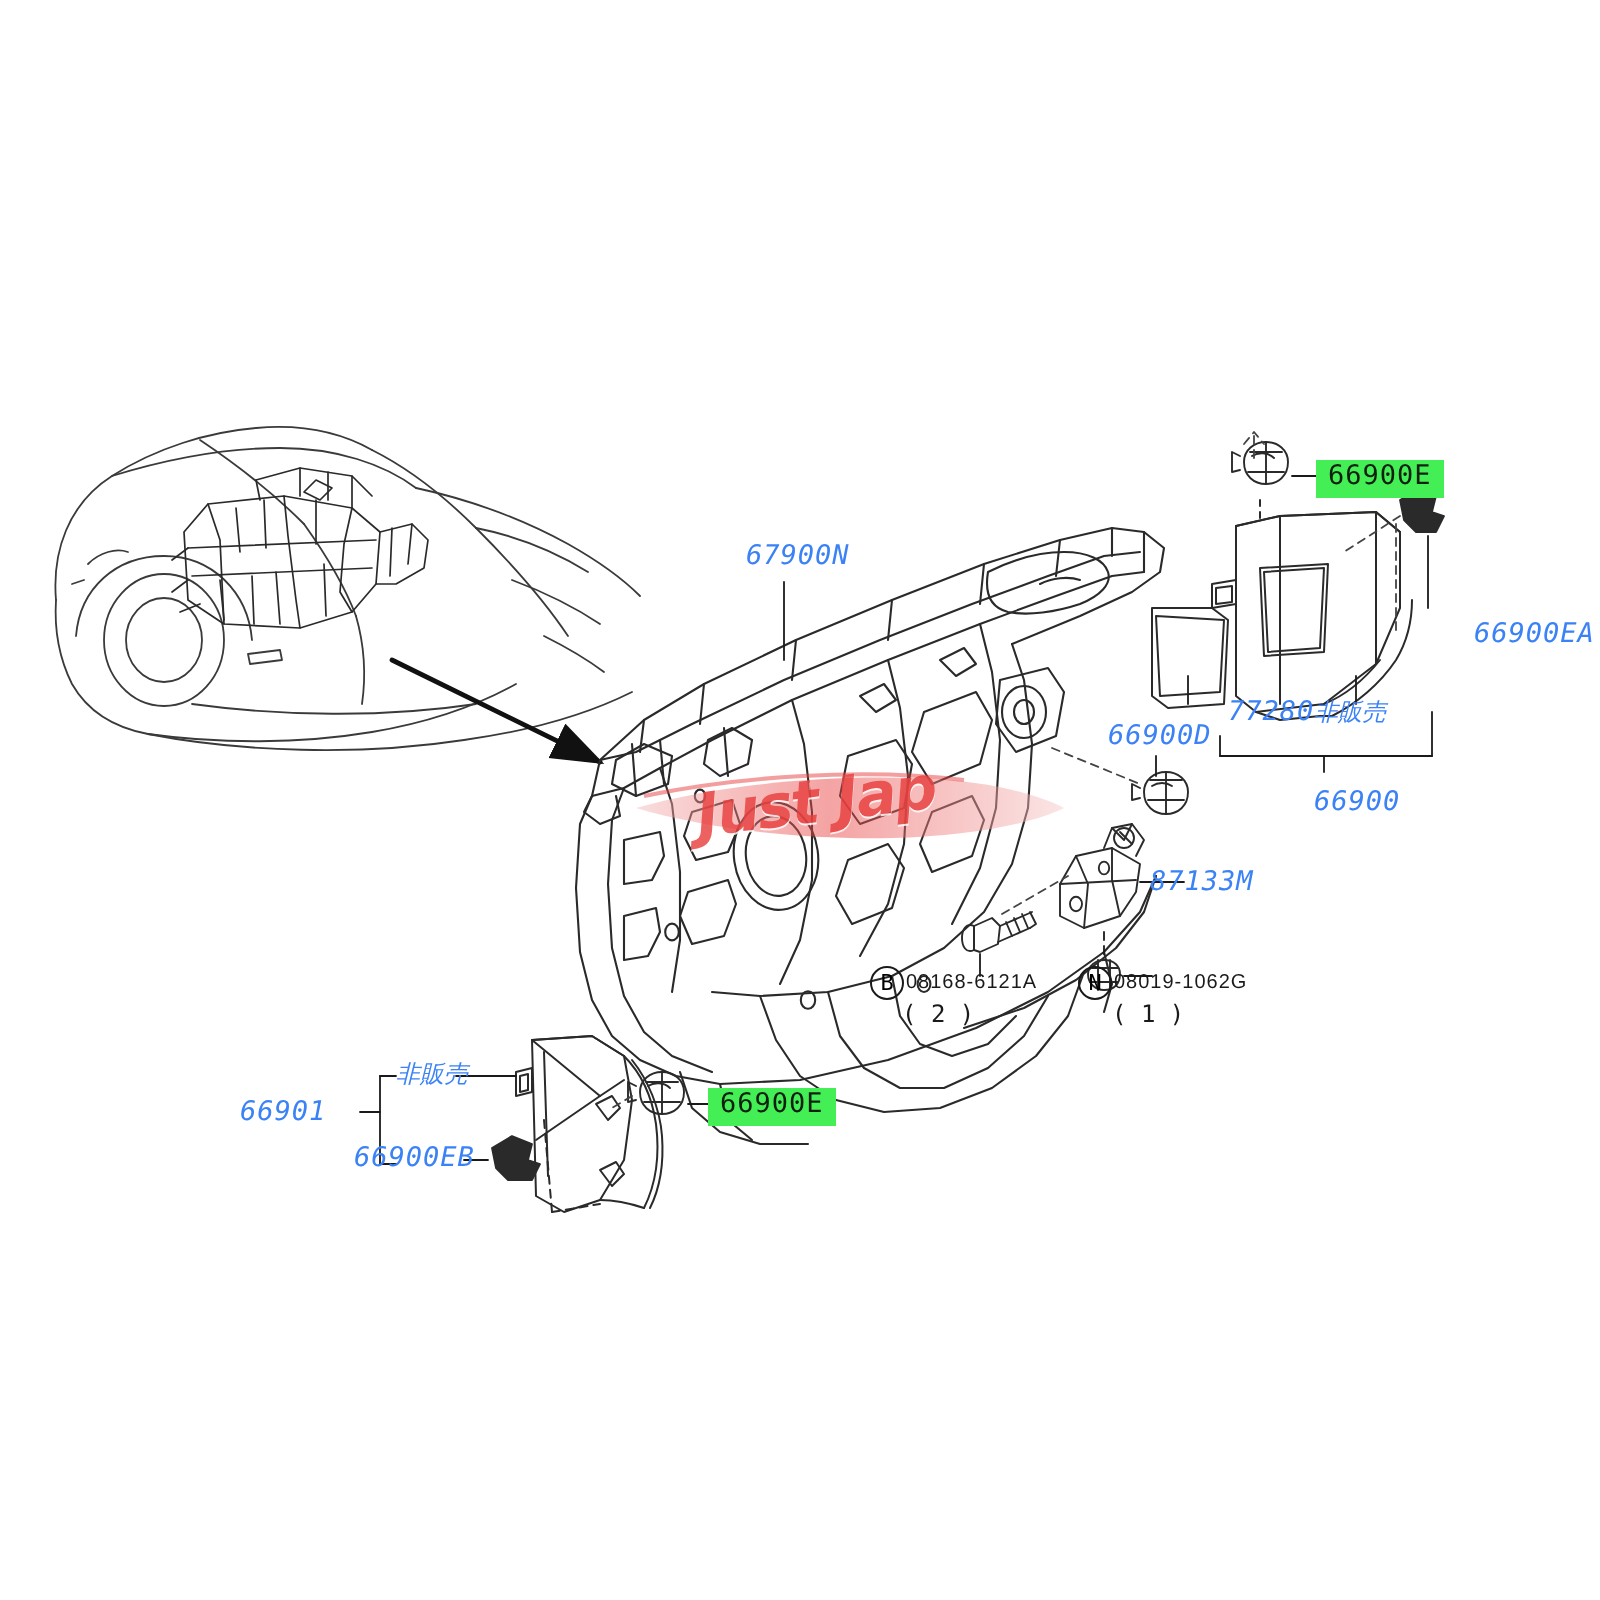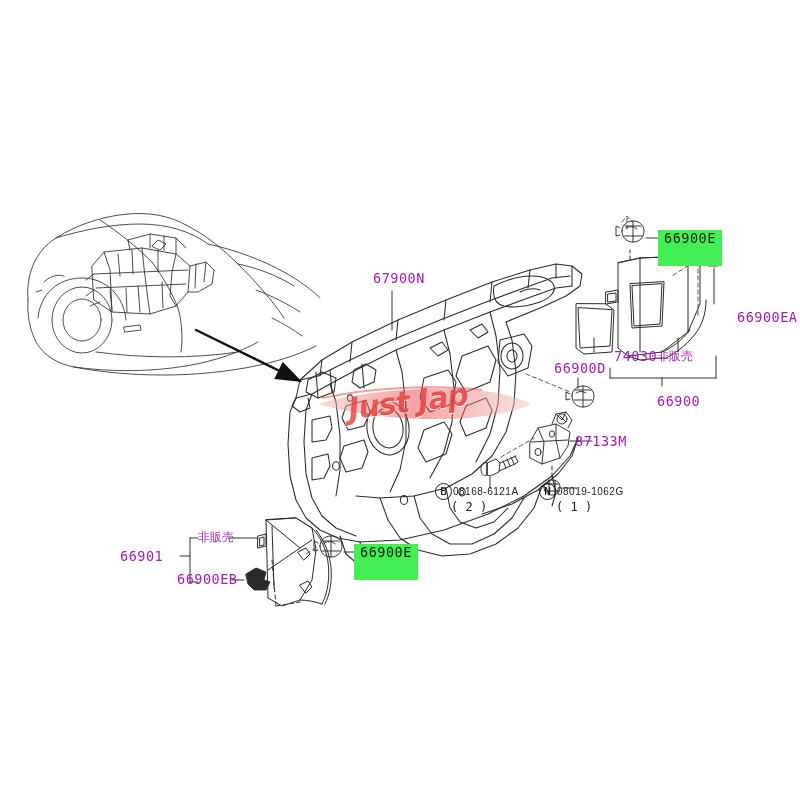--- a/index.html
+++ b/index.html
@@ -23,37 +23,38 @@
     top: 0;
     left: 0;
     width: 800px;
     height: 800px;
   }
   .lbl {
     position: absolute;
     font-family: "DejaVu Sans Mono", monospace;
     font-size: 13.5px;
     letter-spacing: 0.5px;
-    color: #a21caf;
+    color: #3b82f6;
     white-space: nowrap;
     line-height: 1;
+    font-style: italic;
   }
   .lbl-jp {
     font-family: "DejaVu Sans", sans-serif;
     font-size: 12px;
     letter-spacing: 0px;
   }
   .hl {
     position: absolute;
     font-family: "DejaVu Sans Mono", monospace;
     font-size: 13.5px;
     letter-spacing: 0.5px;
     color: #102010;
     background: #44ef55;
-    padding: 2px 6px 20px 6px;
+    padding: 2px 6px 3px 6px;
     white-space: nowrap;
     line-height: 1;
   }
   .circ-code {
     position: absolute;
     display: flex;
     align-items: center;
     white-space: nowrap;
   }
   .circ-code .bubble {
@@ -432,21 +433,21 @@
   </div>
 
   <div class="lbl" style="left:373px; top:272px;">67900N</div>
 
   <div class="lbl" style="left:554px; top:362px;">66900D</div>
 
   <div class="lbl" style="left:575px; top:435px;">87133M</div>
 
   <div class="lbl" style="left:700px; top:311px;margin-left:37px;">66900EA</div>
 
-  <div class="lbl" style="left:614px; top:350px;">74030</div>
+  <div class="lbl" style="left:614px; top:350px;">77280</div>
 
   <div class="lbl lbl-jp" style="left:657px; top:350px;">非販売</div>
 
   <div class="lbl" style="left:657px; top:380px;margin-top:15px;">66900</div>
 
   <div class="lbl" style="left:120px; top:550px;">66901</div>
 
   <div class="lbl lbl-jp" style="left:198px; top:531px;">非販売</div>
 
   <div class="lbl" style="left:177px; top:573px;">66900EB</div>

